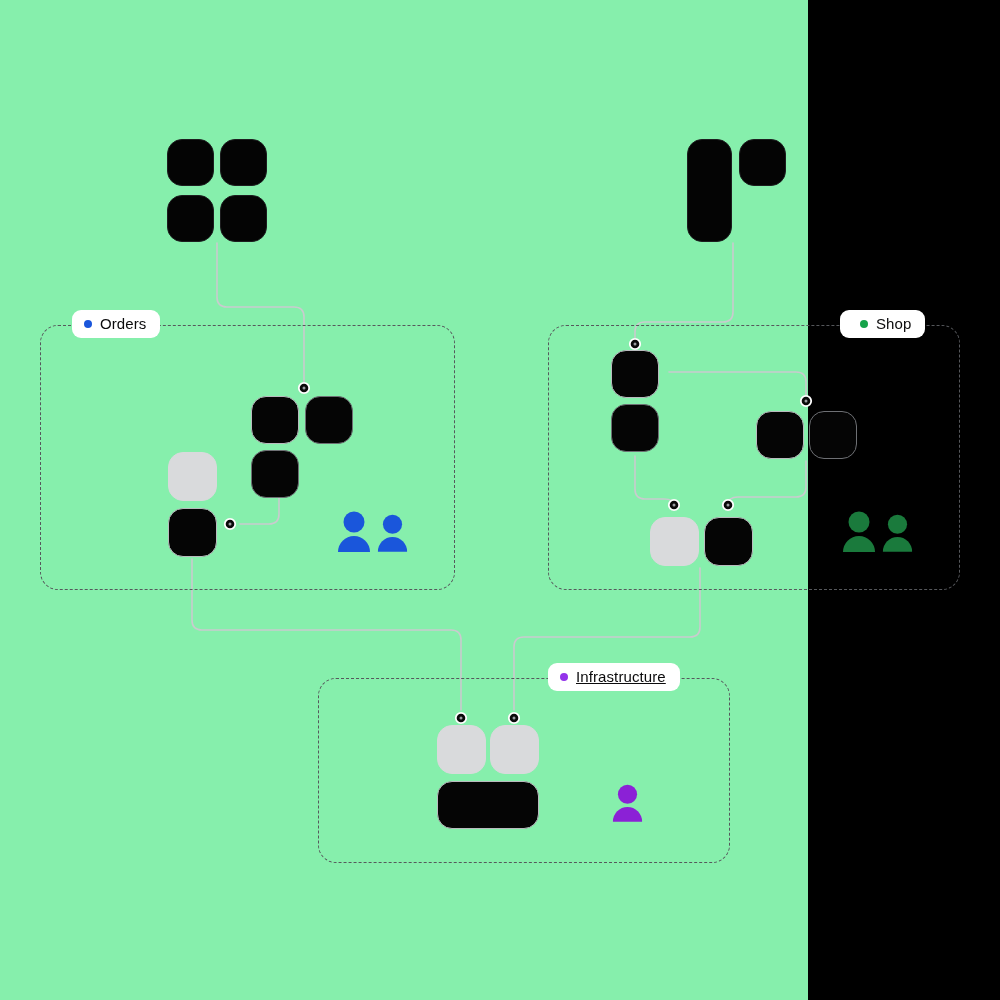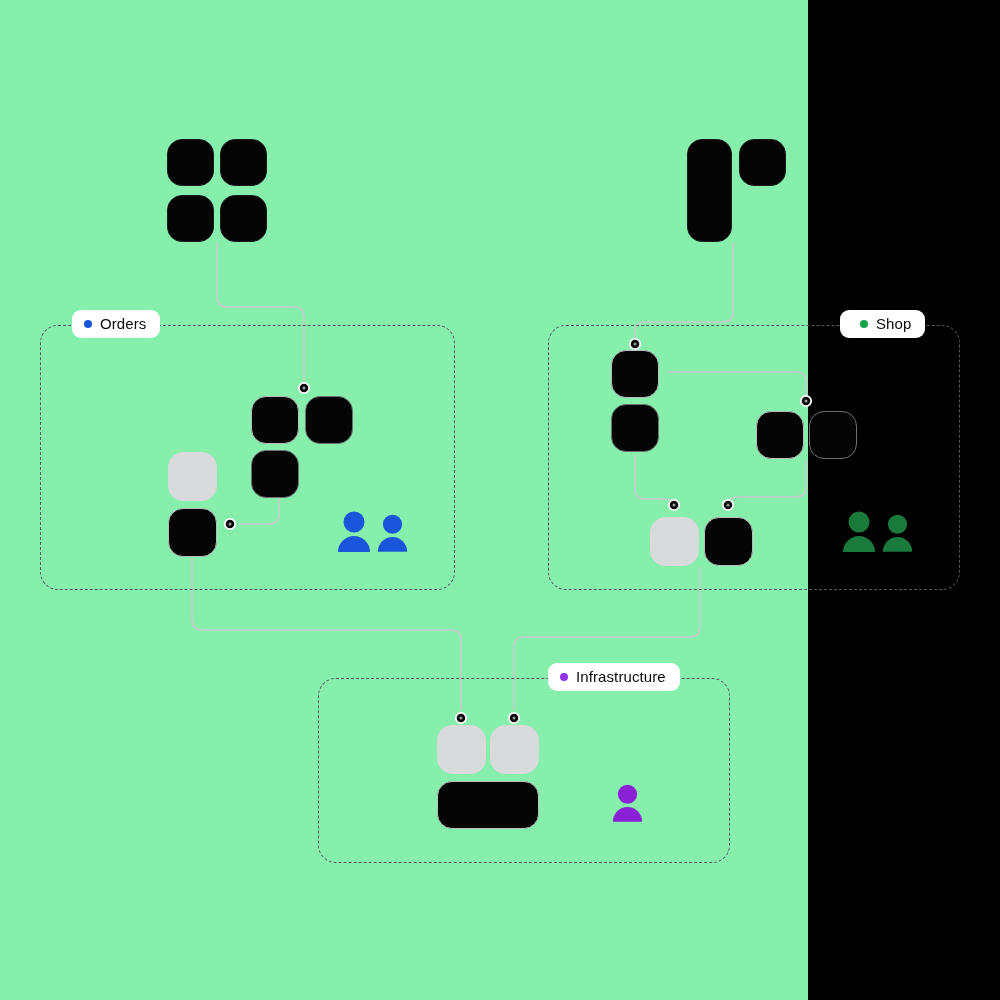--- a/index.html
+++ b/index.html
@@ -175,19 +175,19 @@
     </div>
   <div id="labels-layer">
       <div class="group-label" style="left: 72px; top: 310px;">
         <span class="dot" style="background: rgb(26, 86, 219);"></span>
         <span>Orders</span>
       </div>
       <div class="group-label" style="left: 840px; top: 310px; padding-left: 20px;">
         <span class="dot" style="background: rgb(22, 163, 74);"></span>
         <span>Shop</span>
       </div>
-      <div class="group-label" style="left: 548px; top: 663px;">
+      <div class="group-label" style="left: 548px; top: 663px; text-decoration: underline;">
         <span class="dot" style="background: rgb(147, 51, 234);"></span>
         <span>Infrastructure</span>
       </div>
     </div>
 
 </div>
 
 </body></html>

